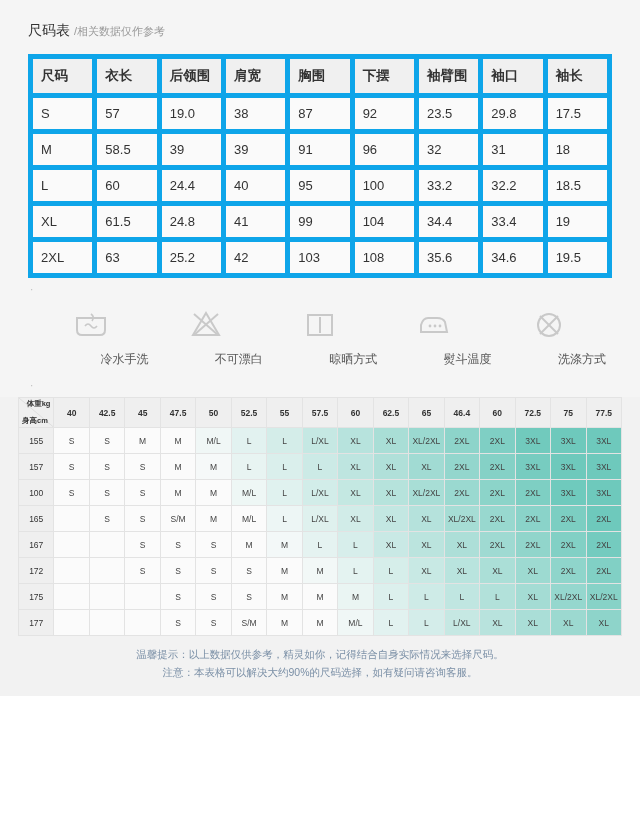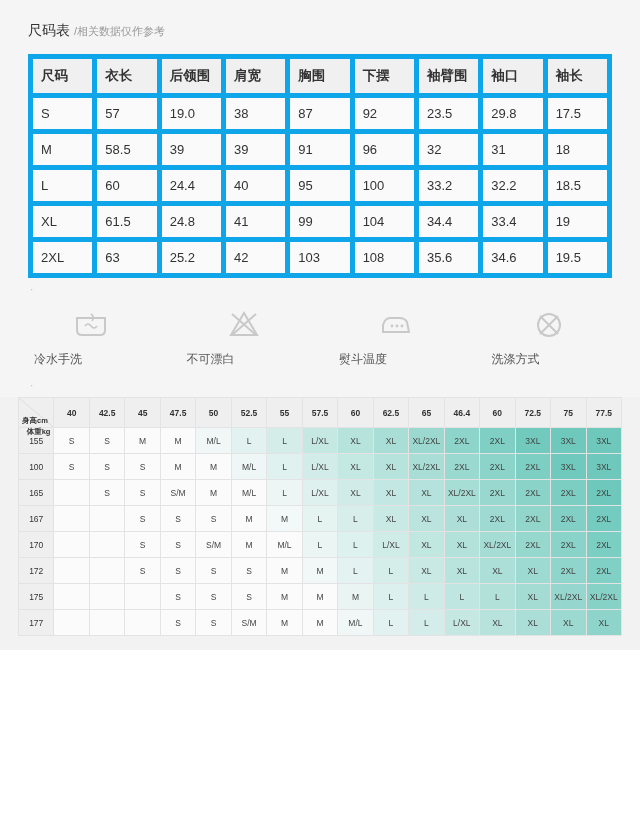--- a/index.html
+++ b/index.html
@@ -57,21 +57,21 @@
 
   
   .care-row {
     display: flex;
     justify-content: space-between;
     align-items: flex-start;
     padding: 10px 6px 6px 6px;
   }
   .care-item {
     width: 20%;
-    text-align: left;
+    text-align: right;
   }
   .care-icon {
     height: 40px;
     display: flex; align-items: center; justify-content: center;
     margin-bottom: 6px;
   }
   .care-label {
     font-size: 12px;
     color: #555;
   }
@@ -117,21 +117,21 @@
     font-size: 8.5px;
     color: #333;
   }
   .corner {
     position: relative;
     background: #efefef !important;
     padding: 0 !important;
     height: 30px;
   }
   .corner .topr {
-    position: absolute; top: 1px; right: 3px; font-size: 7.5px; color: #333; margin-top: 28px;
+    position: absolute; top: 1px; right: 3px; font-size: 7.5px; color: #333;
   }
   .corner .botl {
     position: absolute; bottom: 1px; left: 3px; font-size: 7.5px; color: #333;
   }
   .corner .slash {
     position: absolute; top: 0; left: 0; width: 100%; height: 100%;
   }
 
   .foot-note {
     margin-top: 10px;
@@ -244,20 +244,29 @@
         <div class="care-icon">
           <svg width="40" height="34" viewBox="0 0 40 34">
             <path d="M20 5 L33 27 L7 27 Z" fill="none" stroke="#c9c9c9" stroke-width="2"></path>
             <line x1="8" y1="6" x2="32" y2="27" stroke="#c9c9c9" stroke-width="2"></line>
             <line x1="32" y1="6" x2="8" y2="27" stroke="#c9c9c9" stroke-width="2"></line>
           </svg>
         </div>
         <div class="care-label">不可漂白</div>
       </div>
 
+      <div class="care-item">
+        <div class="care-icon">
+          <svg width="40" height="34" viewBox="0 0 40 34">
+            <rect x="8" y="7" width="24" height="20" fill="none" stroke="#c9c9c9" stroke-width="2"></rect>
+            <line x1="20" y1="9" x2="20" y2="25" stroke="#c9c9c9" stroke-width="2"></line>
+          </svg>
+        </div>
+        <div class="care-label">晾晒方式</div>
+      </div>
 
       <div class="care-item">
         <div class="care-icon">
           <svg width="40" height="34" viewBox="0 0 40 34">
             <path d="M7 24 L33 24 L31 14 Q29 10 23 10 L14 10 Q9 10 7 17 Z" fill="none" stroke="#c9c9c9" stroke-width="2"></path>
             <circle cx="16" cy="18" r="1.4" fill="#c9c9c9"></circle>
             <circle cx="21" cy="18" r="1.4" fill="#c9c9c9"></circle>
             <circle cx="26" cy="18" r="1.4" fill="#c9c9c9"></circle>
           </svg>
         </div>
@@ -323,20 +332,39 @@
             <td style="background: rgb(183, 227, 221);">XL</td>
             <td style="background: rgb(169, 222, 214);">XL</td>
             <td style="background: rgb(155, 217, 208);">XL/2XL</td>
             <td style="background: rgb(141, 212, 202);">2XL</td>
             <td style="background: rgb(127, 207, 196);">2XL</td>
             <td style="background: rgb(113, 202, 189);">3XL</td>
             <td style="background: rgb(110, 201, 188);">3XL</td>
             <td style="background: rgb(110, 201, 188);">3XL</td>
           </tr>
           <tr>
+            <td class="rowhdr">157</td>
+            <td style="background: rgb(251, 251, 251);">S</td>
+            <td style="background: rgb(251, 251, 251);">S</td>
+            <td style="background: rgb(251, 251, 251);">S</td>
+            <td style="background: rgb(251, 251, 251);">M</td>
+            <td style="background: rgb(246, 249, 249);">M</td>
+            <td style="background: rgb(232, 244, 242);">L</td>
+            <td style="background: rgb(218, 239, 236);">L</td>
+            <td style="background: rgb(204, 234, 230);">L</td>
+            <td style="background: rgb(190, 229, 224);">XL</td>
+            <td style="background: rgb(176, 224, 217);">XL</td>
+            <td style="background: rgb(161, 219, 211);">XL</td>
+            <td style="background: rgb(147, 214, 205);">2XL</td>
+            <td style="background: rgb(133, 209, 198);">2XL</td>
+            <td style="background: rgb(119, 204, 192);">3XL</td>
+            <td style="background: rgb(110, 201, 188);">3XL</td>
+            <td style="background: rgb(110, 201, 188);">3XL</td>
+          </tr>
+          <tr>
             <td class="rowhdr">100</td>
             <td style="background: rgb(251, 251, 251);">S</td>
             <td style="background: rgb(251, 251, 251);">S</td>
             <td style="background: rgb(251, 251, 251);">S</td>
             <td style="background: rgb(251, 251, 251);">M</td>
             <td style="background: rgb(251, 251, 251);">M</td>
             <td style="background: rgb(238, 247, 245);">M/L</td>
             <td style="background: rgb(224, 242, 239);">L</td>
             <td style="background: rgb(210, 237, 233);">L/XL</td>
             <td style="background: rgb(196, 232, 226);">XL</td>
@@ -380,39 +408,20 @@
             <td style="background: rgb(215, 238, 235);">L</td>
             <td style="background: rgb(201, 233, 229);">XL</td>
             <td style="background: rgb(187, 228, 222);">XL</td>
             <td style="background: rgb(173, 223, 216);">XL</td>
             <td style="background: rgb(159, 218, 210);">2XL</td>
             <td style="background: rgb(145, 213, 203);">2XL</td>
             <td style="background: rgb(130, 208, 197);">2XL</td>
             <td style="background: rgb(116, 203, 191);">2XL</td>
           </tr>
           <tr>
-            <td class="rowhdr">170</td>
-            <td style="background: rgb(251, 251, 251);"></td>
-            <td style="background: rgb(251, 251, 251);"></td>
-            <td style="background: rgb(251, 251, 251);">S</td>
-            <td style="background: rgb(251, 251, 251);">S</td>
-            <td style="background: rgb(251, 251, 251);">S/M</td>
-            <td style="background: rgb(251, 251, 251);">M</td>
-            <td style="background: rgb(251, 251, 251);">M/L</td>
-            <td style="background: rgb(235, 246, 244);">L</td>
-            <td style="background: rgb(221, 241, 238);">L</td>
-            <td style="background: rgb(207, 236, 231);">L/XL</td>
-            <td style="background: rgb(193, 231, 225);">XL</td>
-            <td style="background: rgb(179, 226, 219);">XL</td>
-            <td style="background: rgb(165, 221, 213);">XL/2XL</td>
-            <td style="background: rgb(151, 216, 206);">2XL</td>
-            <td style="background: rgb(137, 211, 200);">2XL</td>
-            <td style="background: rgb(123, 206, 194);">2XL</td>
-          </tr>
-          <tr>
             <td class="rowhdr">172</td>
             <td style="background: rgb(251, 251, 251);"></td>
             <td style="background: rgb(251, 251, 251);"></td>
             <td style="background: rgb(251, 251, 251);">S</td>
             <td style="background: rgb(251, 251, 251);">S</td>
             <td style="background: rgb(251, 251, 251);">S</td>
             <td style="background: rgb(251, 251, 251);">S</td>
             <td style="background: rgb(251, 251, 251);">M</td>
             <td style="background: rgb(242, 248, 247);">M</td>
             <td style="background: rgb(228, 243, 241);">L</td>
@@ -458,15 +467,19 @@
             <td style="background: rgb(212, 237, 234);">L</td>
             <td style="background: rgb(198, 232, 227);">L/XL</td>
             <td style="background: rgb(184, 227, 221);">XL</td>
             <td style="background: rgb(170, 222, 215);">XL</td>
             <td style="background: rgb(156, 217, 208);">XL</td>
             <td style="background: rgb(142, 212, 202);">XL</td>
           </tr>
         </tbody>
     </table>
 
+    <div class="foot-note">
+      <span>温馨提示：以上数据仅供参考，精灵如你，记得结合自身实际情况来选择尺码。</span>
+      <span class="l2">注意：本表格可以解决大约90%的尺码选择，如有疑问请咨询客服。</span>
+    </div>
   </div>
 
 </div>
 
 </body></html>

